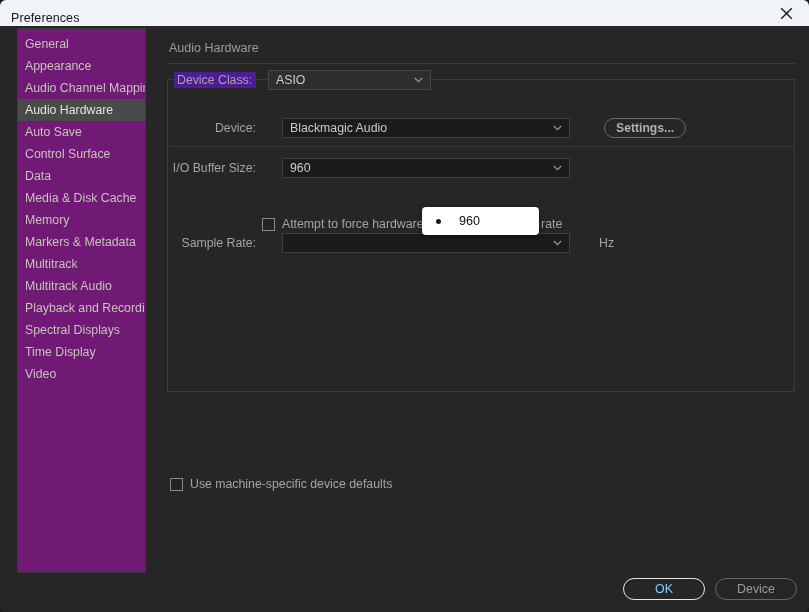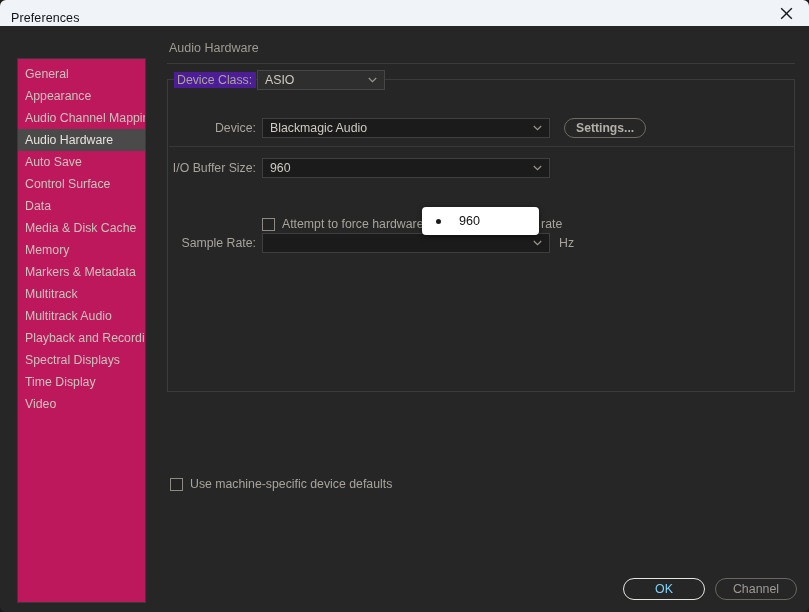--- a/index.html
+++ b/index.html
@@ -55,24 +55,24 @@
     position: absolute;
     left: 0; top: 26px;
     width: 809px;
     height: 586px;
     background: #262626;
   }
 
   
   #sidebar {
     position: absolute;
-    left: 17px; top: 32px;
+    left: 17px; top: 2px;
     width: 129px;
     height: 545px;
-    background: #be185d;
+    background: #701a75;
     border: 1px solid #3a3a3a;
     box-sizing: border-box;
     padding-top: 4px;
     overflow: hidden;
   }
   .side-item {
     height: 22px;
     line-height: 22px;
     padding-left: 7px;
     font-size: 12.3px;
@@ -136,20 +136,21 @@
     left: 1px;
     width: 626px;
     height: 1px;
     background: #383838;
   }
 
   .field-row {
     position: absolute;
     display: flex;
     align-items: center;
+    gap: 20px;
   }
   .field-label {
     font-size: 12.3px;
     color: #a8a49d;
     text-align: right;
     white-space: nowrap;
   }
 
   
   .combo {
@@ -319,21 +320,21 @@
     <div id="main">
 
       <div id="panel-heading">Audio Hardware</div>
       <div id="heading-rule"></div>
 
       <div id="groupbox">
 
         <div id="legend-mask">
           <span id="legend-label">Device Class:</span>
         </div>
-        <div class="combo raised" style="position:absolute; left:89px; top:-10px; width:128px;">
+        <div class="combo raised" style="position:absolute; left:100px; top:-10px; width:163px;">
           <span class="combo-value">ASIO</span>
           <span class="combo-arrow">
             <svg width="9" height="6" viewBox="0 0 9 6" aria-hidden="true">
               <polyline points="0.8,1 4.5,4.6 8.2,1" fill="none" stroke="#9b968f" stroke-width="1.2"></polyline>
             </svg>
           </span>
         </div>
 
         <div class="field-row" style="left:0px; top:38px; width:626px;">
           <span class="field-label" style="width:88px;">Device:</span>
@@ -389,17 +390,17 @@
 
       <div id="dropdown-popup">
         <span id="dropdown-bullet"></span>
         <span id="dropdown-text">960</span>
       </div>
 
     </div>
 
     <div id="footer">
       <button class="footer-btn" id="ok-button">OK</button>
-      <button class="footer-btn" id="cancel-button">Channel</button>
+      <button class="footer-btn" id="cancel-button">Device</button>
     </div>
 
   </div>
 </div>
 
 </body></html>

